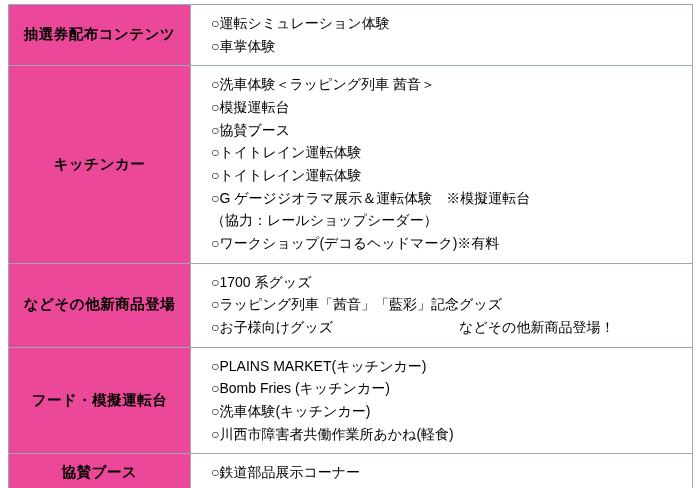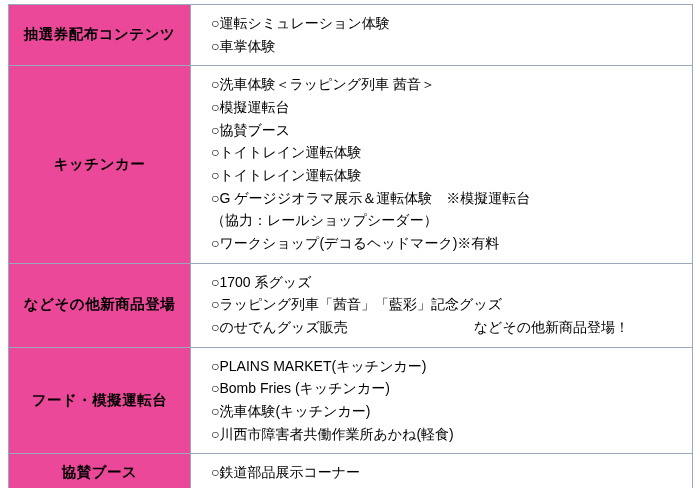--- a/index.html
+++ b/index.html
@@ -83,21 +83,21 @@
           <span class="line">○G ゲージジオラマ展示＆運転体験　※模擬運転台</span>
           <span class="line">（協力：レールショップシーダー）</span>
           <span class="line">○ワークショップ(デコるヘッドマーク)※有料</span>
         </td>
       </tr>
       <tr>
         <td class="label-cell">などその他新商品登場</td>
         <td class="body-cell">
           <span class="line">○1700 系グッズ</span>
           <span class="line">○ラッピング列車「茜音」「藍彩」記念グッズ</span>
-          <span class="line">○のせでんグッズ販売　　　　　　　　　などその他新商品登場！</span>
+          <span class="line">○お子様向けグッズ　　　　　　　　　などその他新商品登場！</span>
         </td>
       </tr>
       <tr>
         <td class="label-cell">フード・模擬運転台</td>
         <td class="body-cell">
           <span class="line">○PLAINS MARKET(キッチンカー)</span>
           <span class="line">○Bomb Fries (キッチンカー)</span>
           <span class="line">○洗車体験(キッチンカー)</span>
           <span class="line">○川西市障害者共働作業所あかね(軽食)</span>
         </td>

